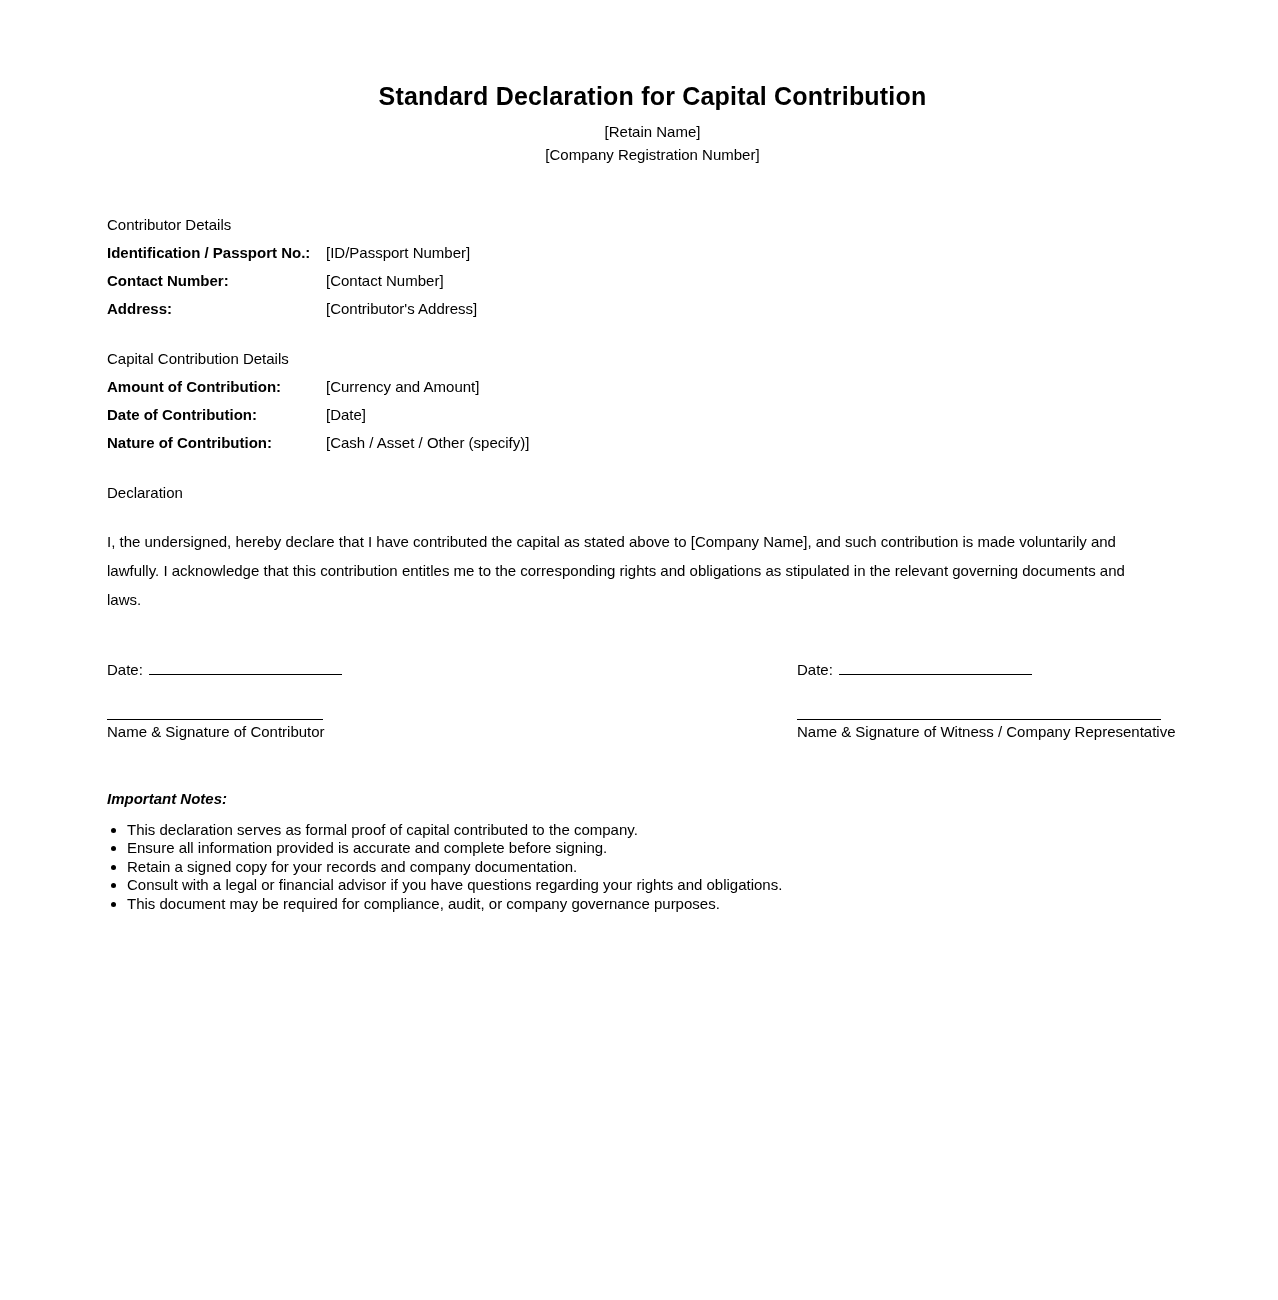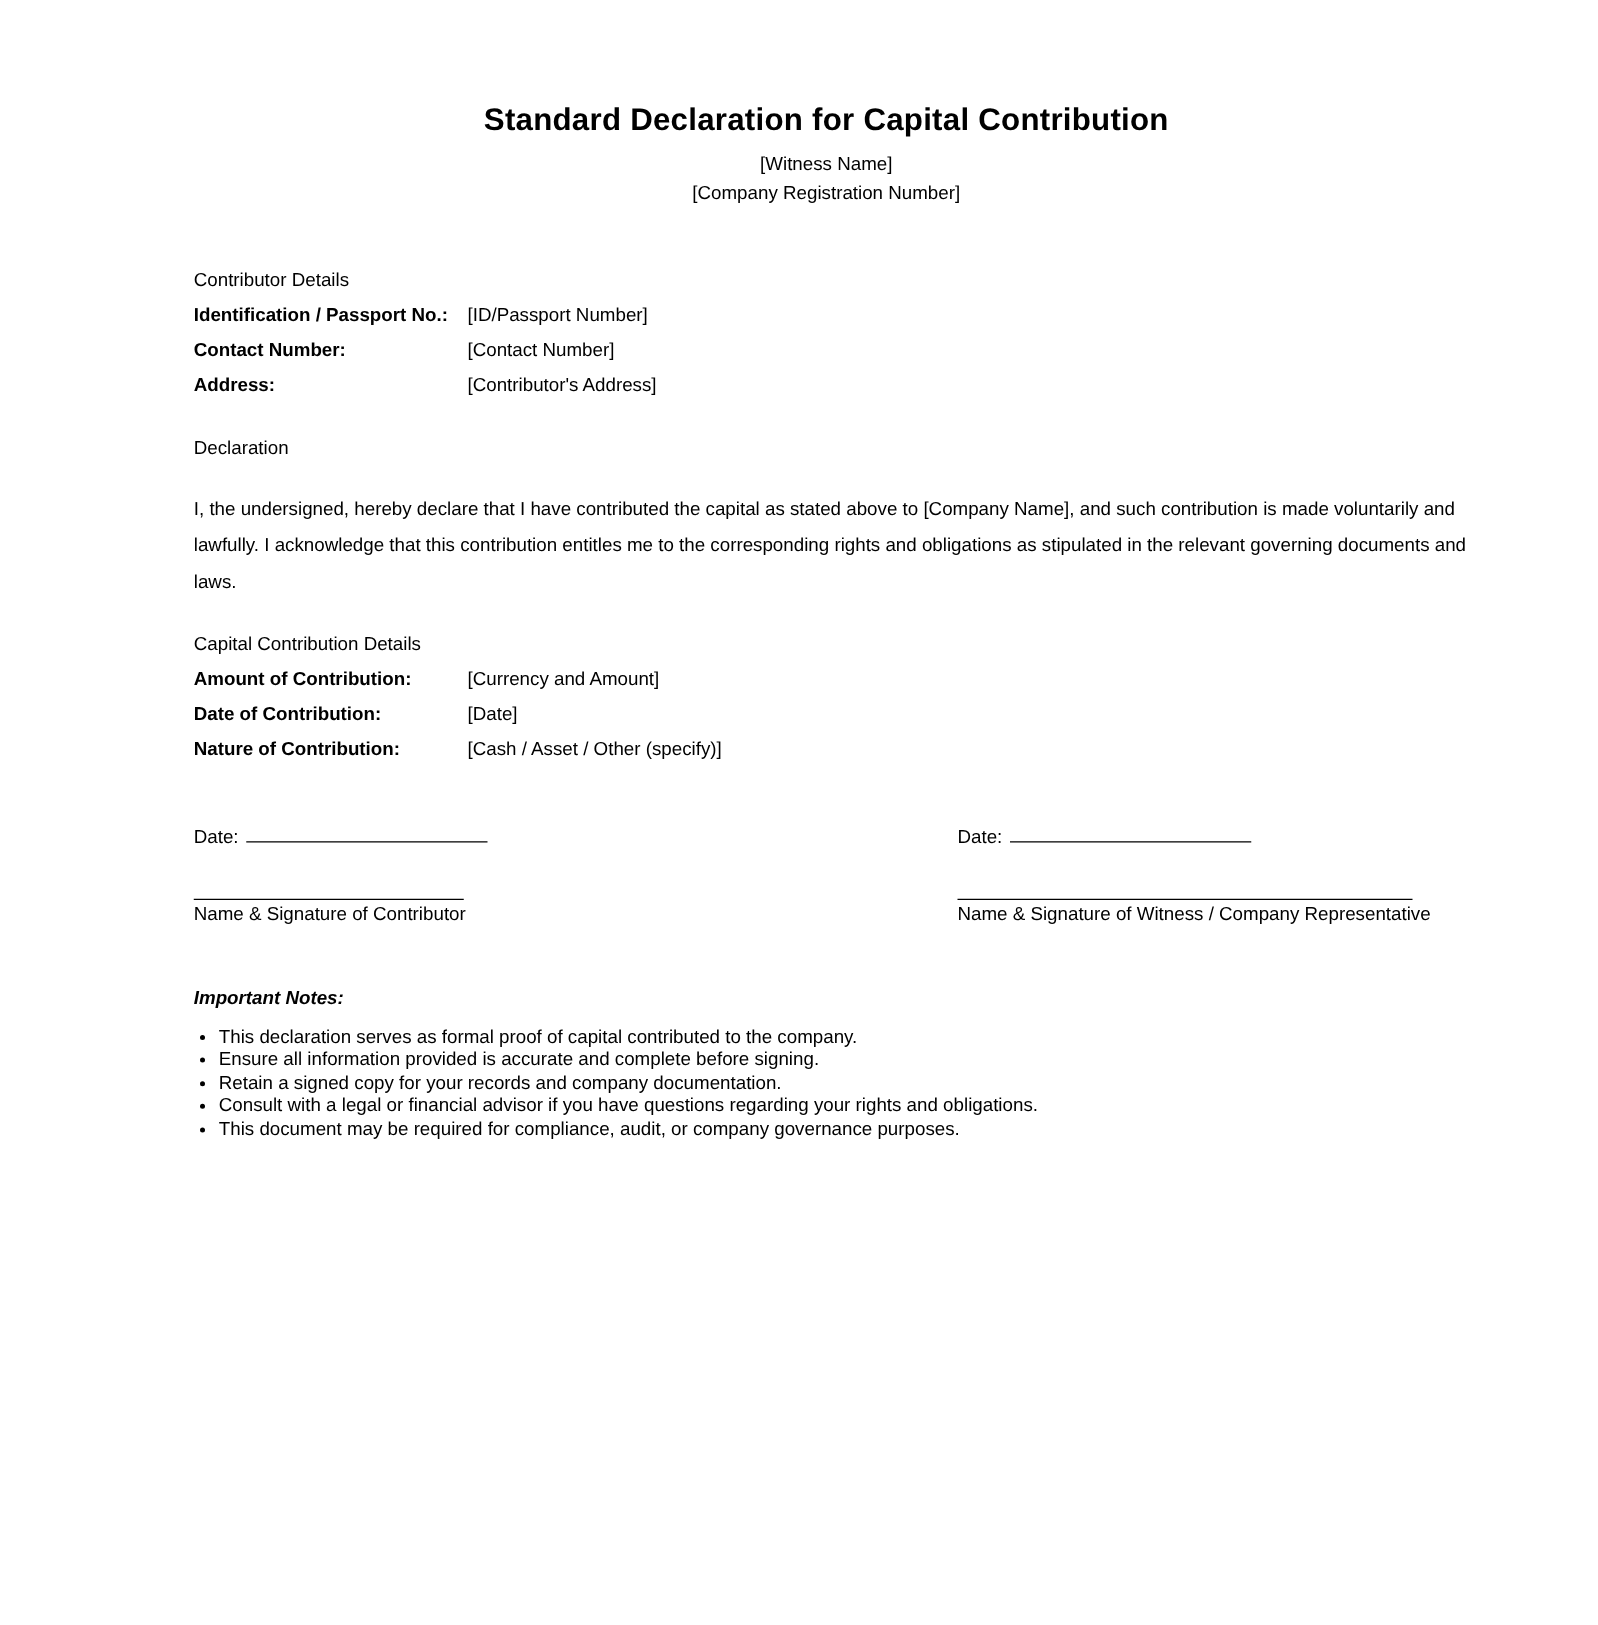--- a/index.html
+++ b/index.html
@@ -5,21 +5,21 @@
   * { margin: 0; padding: 0; box-sizing: border-box; }
   html, body { background: #ffffff; }
   body {
     width: 1278px;
     height: 1300px;
     font-family: "Liberation Sans", sans-serif;
     font-size: 15px;
     color: #000000;
     overflow: hidden;
   }
-  .page { padding: 82px 111px 0 107px; margin-left: 48px; }
+  .page { padding: 82px 80px 0 107px; }
 
   .doc-title {
     text-align: center;
     font-size: 25px;
     font-weight: bold;
     line-height: 28px;
     letter-spacing: 0.2px;
   }
   .subtitle-block { margin-top: 10px; text-align: center; }
   .subtitle-line { line-height: 23px; }
@@ -64,59 +64,59 @@
   .notes-list li { line-height: 18.4px; }
 </style>
 </head>
 <body>
 
 <div class="page">
 
   <div class="doc-title">Standard Declaration for Capital Contribution</div>
 
   <div class="subtitle-block">
-    <div class="subtitle-line">[Witness Name]</div>
+    <div class="subtitle-line">[Retain Name]</div>
     <div class="subtitle-line">[Company Registration Number]</div>
   </div>
 
   <div class="mt-section">
     <div class="sec-heading">Contributor Details</div>
     <div class="detail-row">
       <div class="detail-label">Identification / Passport No.:</div>
       <div class="detail-value">[ID/Passport Number]</div>
     </div>
     <div class="detail-row">
       <div class="detail-label">Contact Number:</div>
       <div class="detail-value">[Contact Number]</div>
     </div>
     <div class="detail-row">
       <div class="detail-label">Address:</div>
       <div class="detail-value">[Contributor's Address]</div>
     </div>
   </div>
 
   <div class="mt-sub">
-    <div class="sec-heading">Declaration</div>
-    <div class="declaration-para">I, the undersigned, hereby declare that I have contributed the capital as stated above to [Company Name], and such contribution is made voluntarily and lawfully. I acknowledge that this contribution entitles me to the corresponding rights and obligations as stipulated in the relevant governing documents and laws.</div>
-  </div>
-
-  <div class="mt-sub">
     <div class="sec-heading">Capital Contribution Details</div>
     <div class="detail-row">
       <div class="detail-label">Amount of Contribution:</div>
       <div class="detail-value">[Currency and Amount]</div>
     </div>
     <div class="detail-row">
       <div class="detail-label">Date of Contribution:</div>
       <div class="detail-value">[Date]</div>
     </div>
     <div class="detail-row">
       <div class="detail-label">Nature of Contribution:</div>
       <div class="detail-value">[Cash / Asset / Other (specify)]</div>
     </div>
+  </div>
+
+  <div class="mt-sub">
+    <div class="sec-heading">Declaration</div>
+    <div class="declaration-para">I, the undersigned, hereby declare that I have contributed the capital as stated above to [Company Name], and such contribution is made voluntarily and lawfully. I acknowledge that this contribution entitles me to the corresponding rights and obligations as stipulated in the relevant governing documents and laws.</div>
   </div>
 
   <div class="signature-area">
     <div class="sig-col-left">
       <div class="date-row">
         <span>Date:</span><span class="date-line"></span>
       </div>
       <div class="sig-line sig-line-narrow"></div>
       <div class="sig-name">Name &amp; Signature of Contributor</div>
     </div>

